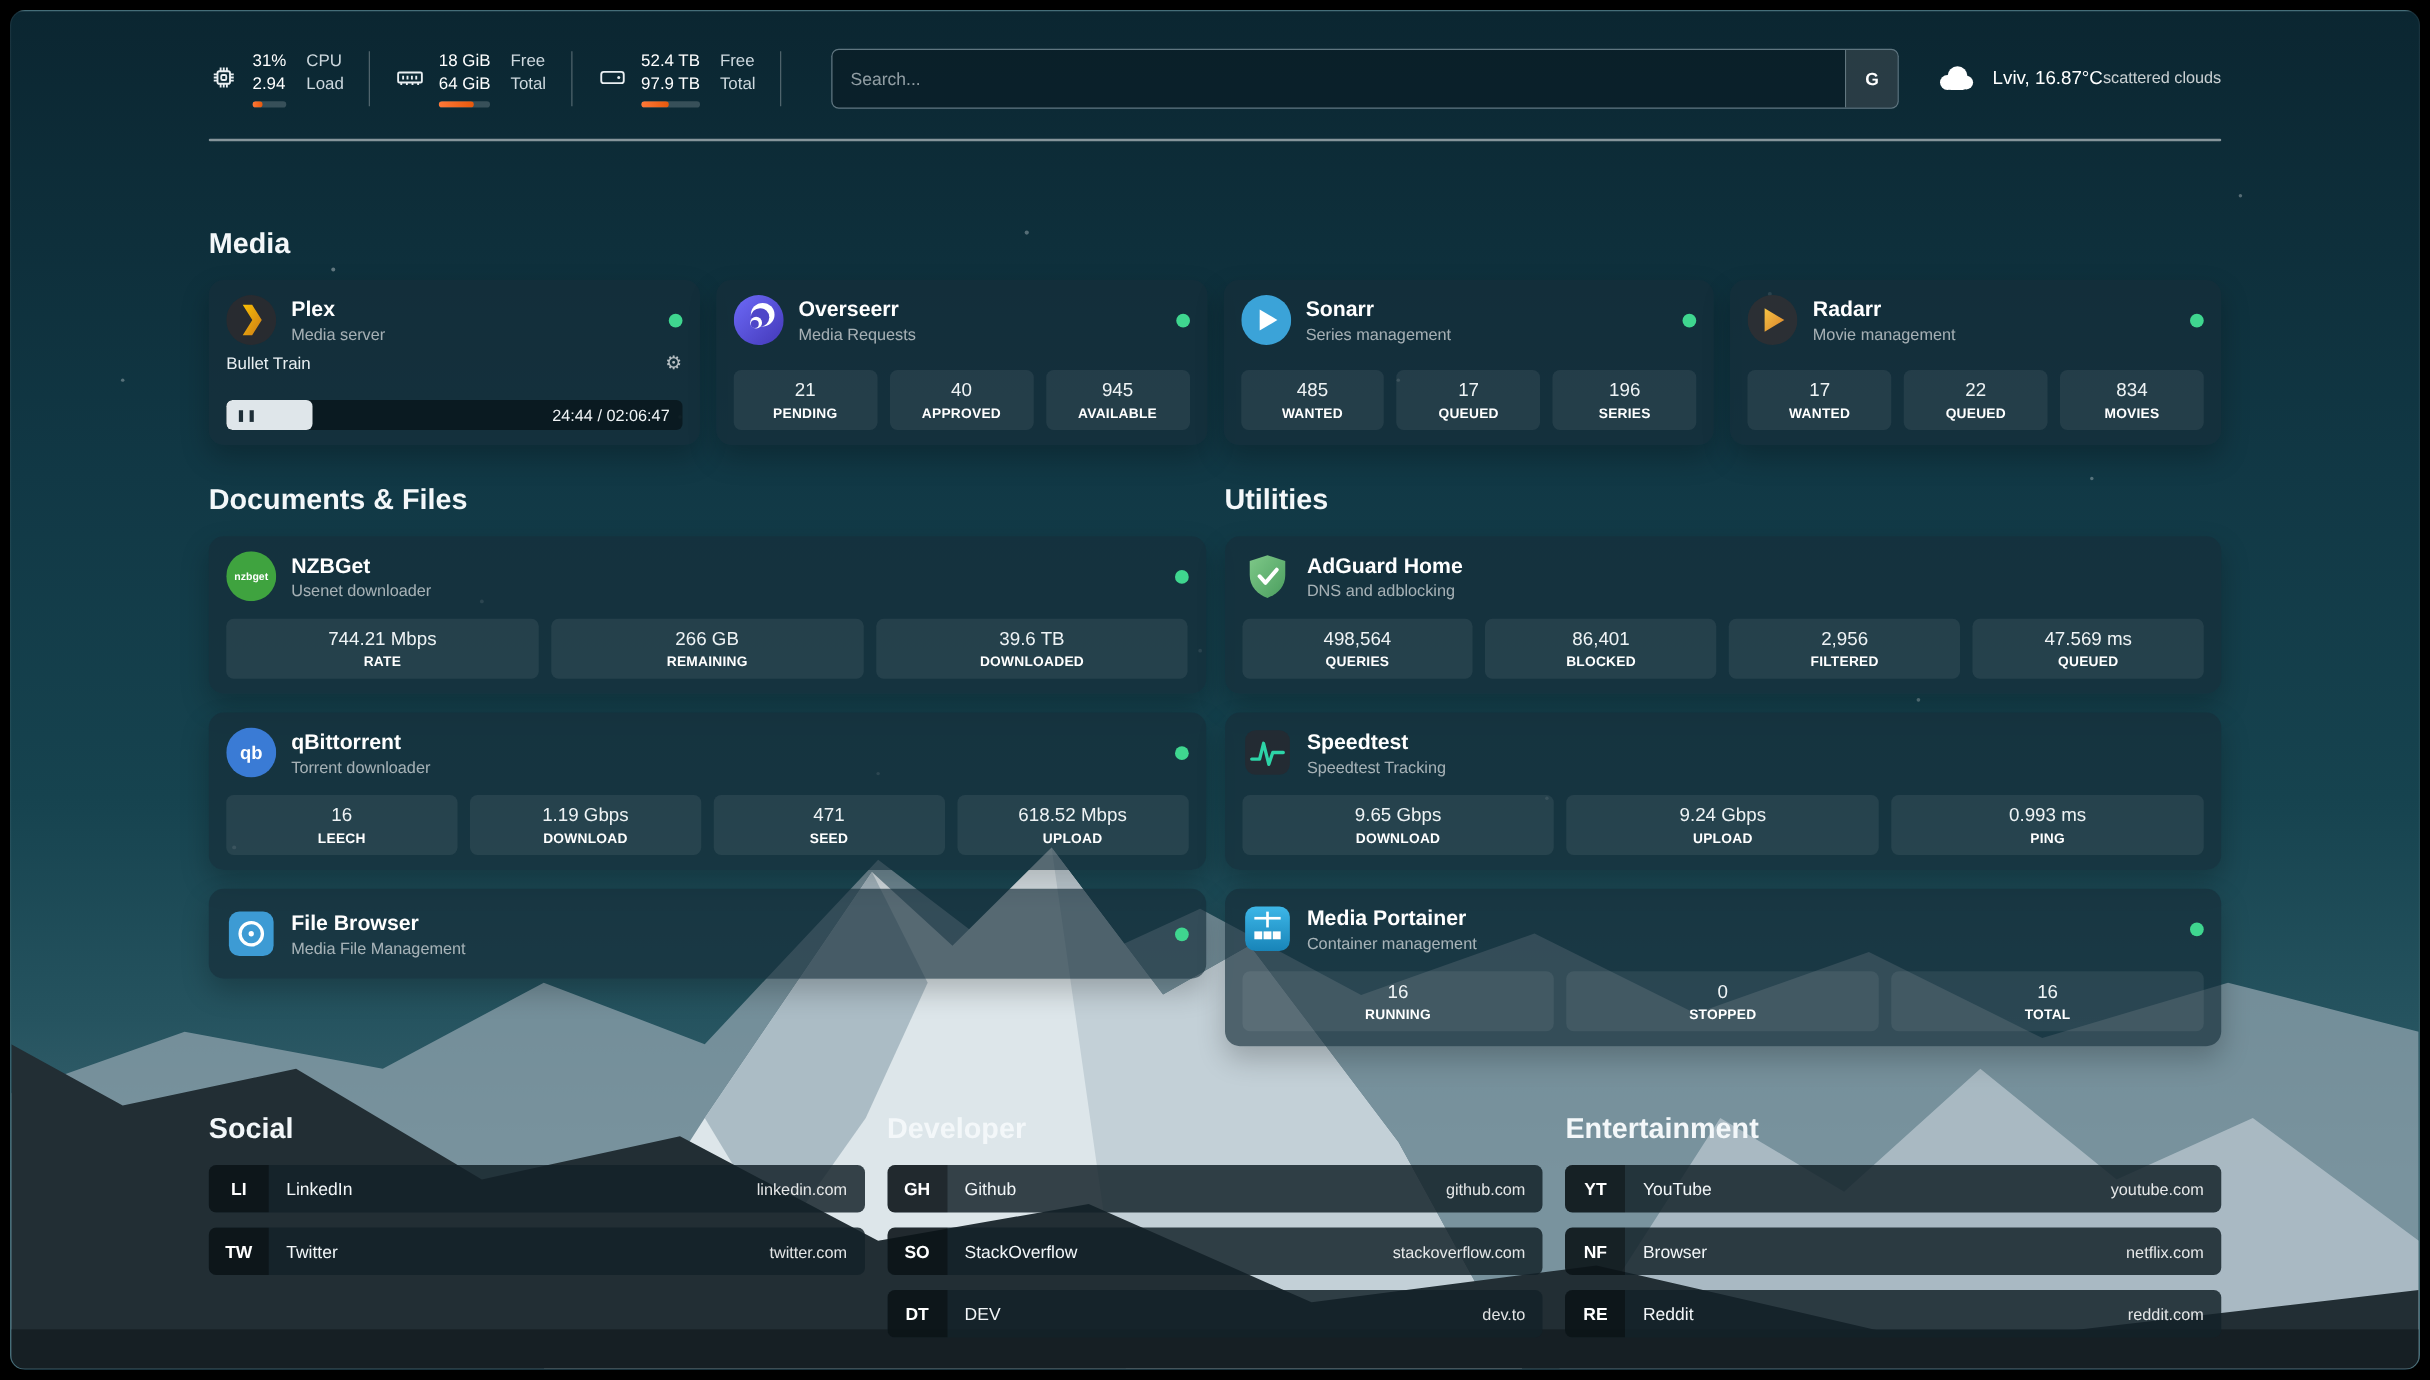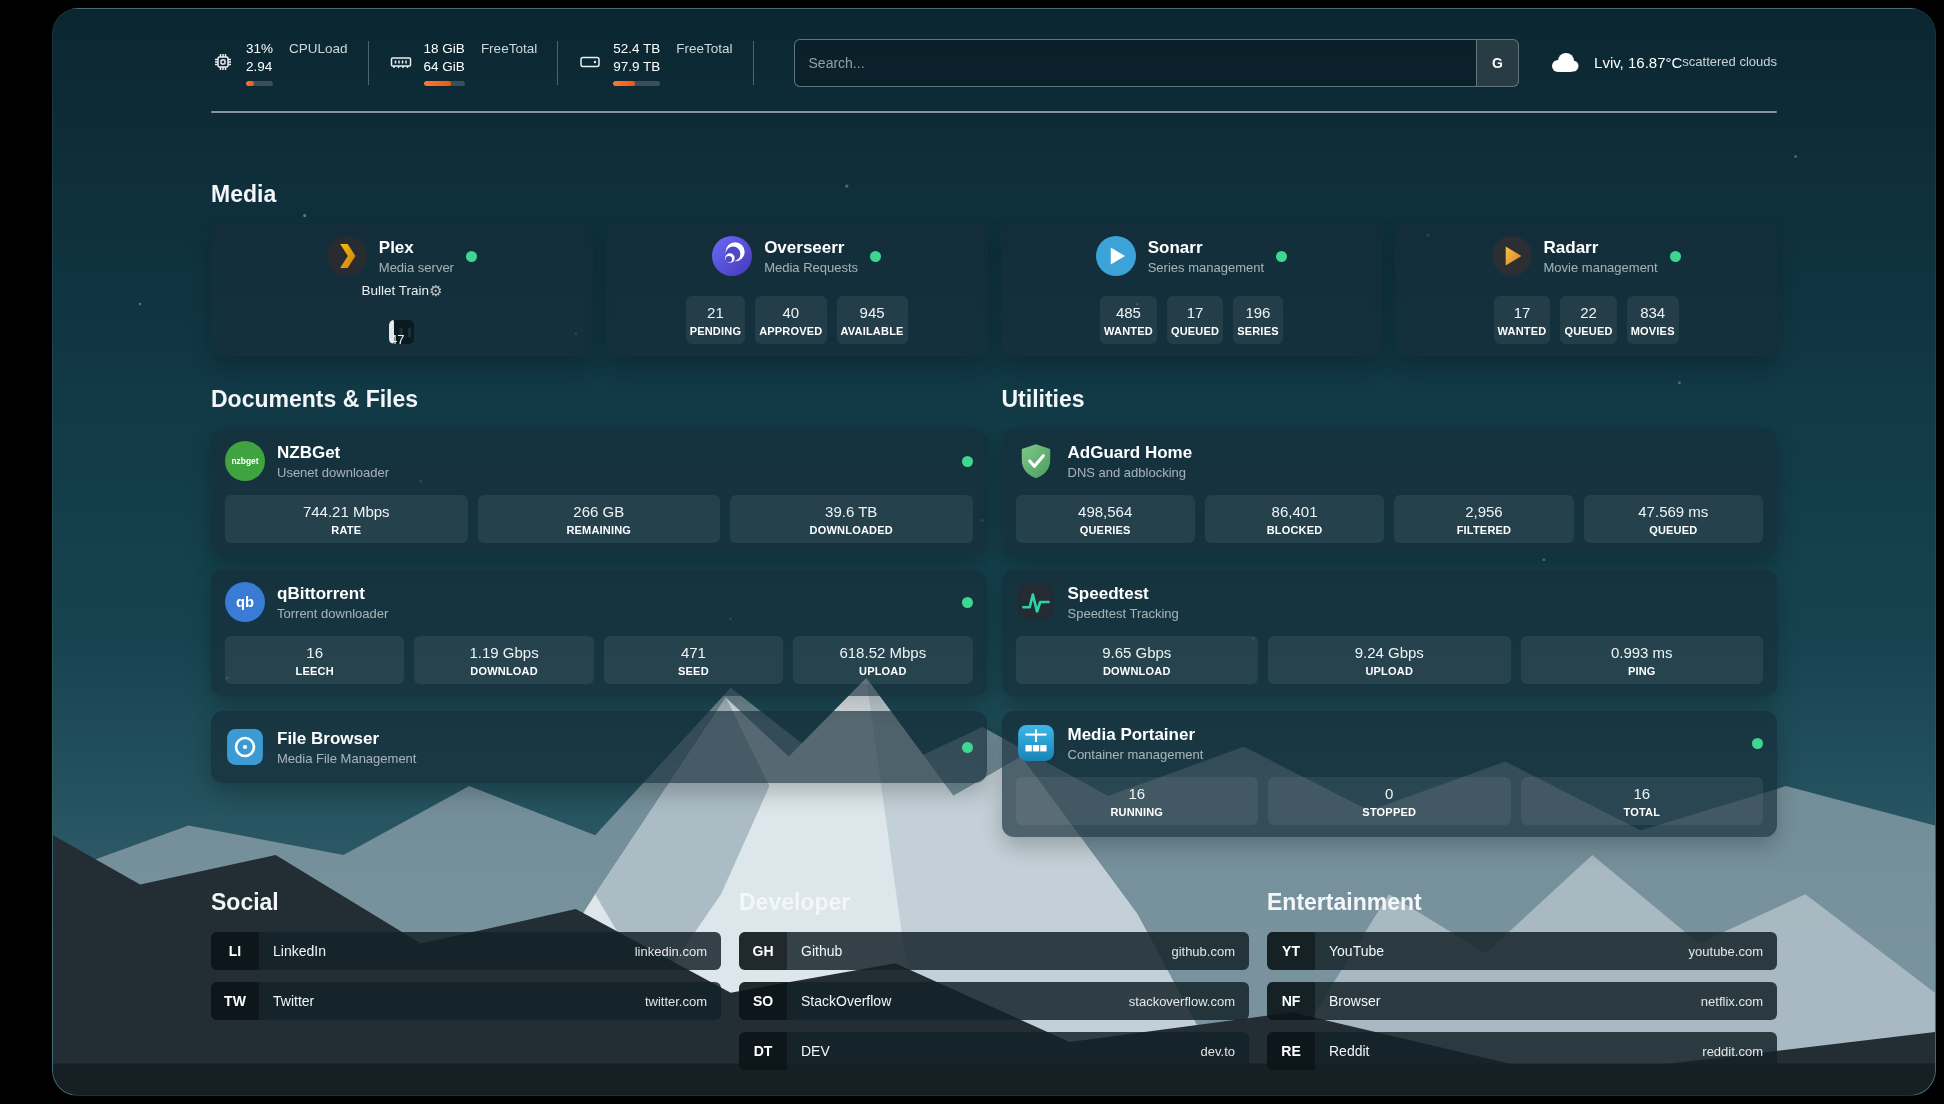--- a/index.html
+++ b/index.html
@@ -1,33 +1,33 @@
 <!DOCTYPE html>
 <html><head>
 <meta charset="utf-8">
 <style>
   html,body{margin:0;padding:0;background:#000;}
   body{width:1944px;height:1104px;overflow:hidden;font-family:"Liberation Sans",sans-serif;-webkit-font-smoothing:antialiased;}
   .screen{position:relative;width:1944px;height:1104px;background:#000;}
-  .panel{position:absolute;inset:8px;border-radius:26px;overflow:hidden;
+  .panel{position:absolute;inset:8px;border-radius:12px;overflow:hidden;
     background:linear-gradient(180deg,#0b2631 0%,#113845 34%,#16434f 58%,#25535f 74%,#3a6470 86%);
-    border:1px solid rgba(255,255,255,0.06);margin-left:44px;}
+    border:1px solid rgba(255,255,255,0.06);}
   .bg-svg{position:absolute;inset:0;width:100%;height:100%;}
   .content{position:relative;z-index:2;padding:30px 158px 0;}
 
   
   .topbar{display:flex;align-items:center;}
   .sys{display:flex;align-items:center;}
   .sg{display:flex;gap:11px;align-items:flex-start;}
   .sg-icon{margin-top:10px;}
   .sg-icon svg{display:block;}
   .sg-cols{display:flex;gap:16px;}
   .sg-numcol{display:flex;flex-direction:column;}
   .sg-num{font-size:13.5px;line-height:18px;color:#ffffff;}
-  .sg-labcol{display:flex;}
+  .sg-labcol{display:flex;flex-direction:column;}
   .sg-lab{font-size:13.5px;line-height:18px;color:#cdd8de;}
   .sg-bar{height:5px;border-radius:3px;background:rgba(255,255,255,.18);margin-top:5px;overflow:hidden;width:100%;}
   .sg-fill{height:100%;background:linear-gradient(90deg,#ff7838,#e8590c);border-radius:3px;}
   .vsep{width:1px;height:44px;background:rgba(255,255,255,.28);margin:0 20px;align-self:center;}
   .searchwrap{flex:1;margin:0 26px 0 20px;position:relative;align-self:center;}
   .search-input{width:100%;height:48px;box-sizing:border-box;background:rgba(9,28,37,.65);
     border:1px solid rgba(168,190,200,.55);border-radius:6px;color:#e8eef1;font-size:14px;
     padding:0 54px 0 14px;outline:none;}
   .search-input::placeholder{color:rgba(235,242,245,.6);}
   .search-btn{position:absolute;right:1px;top:1px;bottom:1px;width:42px;background:rgba(255,255,255,.13);
@@ -38,21 +38,21 @@
   .weather-loc{font-size:15px;color:#ffffff;line-height:20px;}
   .weather-cond{font-size:13px;color:rgba(255,255,255,.78);line-height:17px;}
   .divider{height:2px;background:rgba(255,255,255,.5);border-radius:2px;margin-top:24px;}
 
   
   .section-title{font-size:23px;font-weight:600;color:#f3f7f9;margin:0 0 16px;}
   .media-section{margin-top:68px;}
   .grid4{display:grid;grid-template-columns:repeat(4,1fr);gap:13px;}
   .card{background:rgba(22,46,57,.68);border-radius:12px;padding:12px 14px;
     box-shadow:0 10px 22px rgba(0,0,0,.22);display:flex;flex-direction:column;position:relative;box-sizing:border-box;}
-  .h-media{height:132px;align-items:center;}
+  .h-media{height:132px;}
   .h-app{height:126px;}
   .h-slim{height:72px;justify-content:center;}
   .card-head{display:flex;align-items:center;gap:12px;}
   .app-icon{width:40px;height:40px;flex:0 0 40px;}
   .app-icon svg{display:block;width:40px;height:40px;}
   .app-meta{display:flex;flex-direction:column;}
   .app-name{font-size:17px;font-weight:600;color:#ffffff;line-height:21px;}
   .app-sub{font-size:13px;color:rgba(255,255,255,.62);margin-top:2px;line-height:16px;}
   .status-dot{width:11px;height:11px;border-radius:50%;background:#3fd68f;margin-left:auto;align-self:center;flex:0 0 11px;}
   .stats{display:flex;gap:10px;margin-top:auto;}

